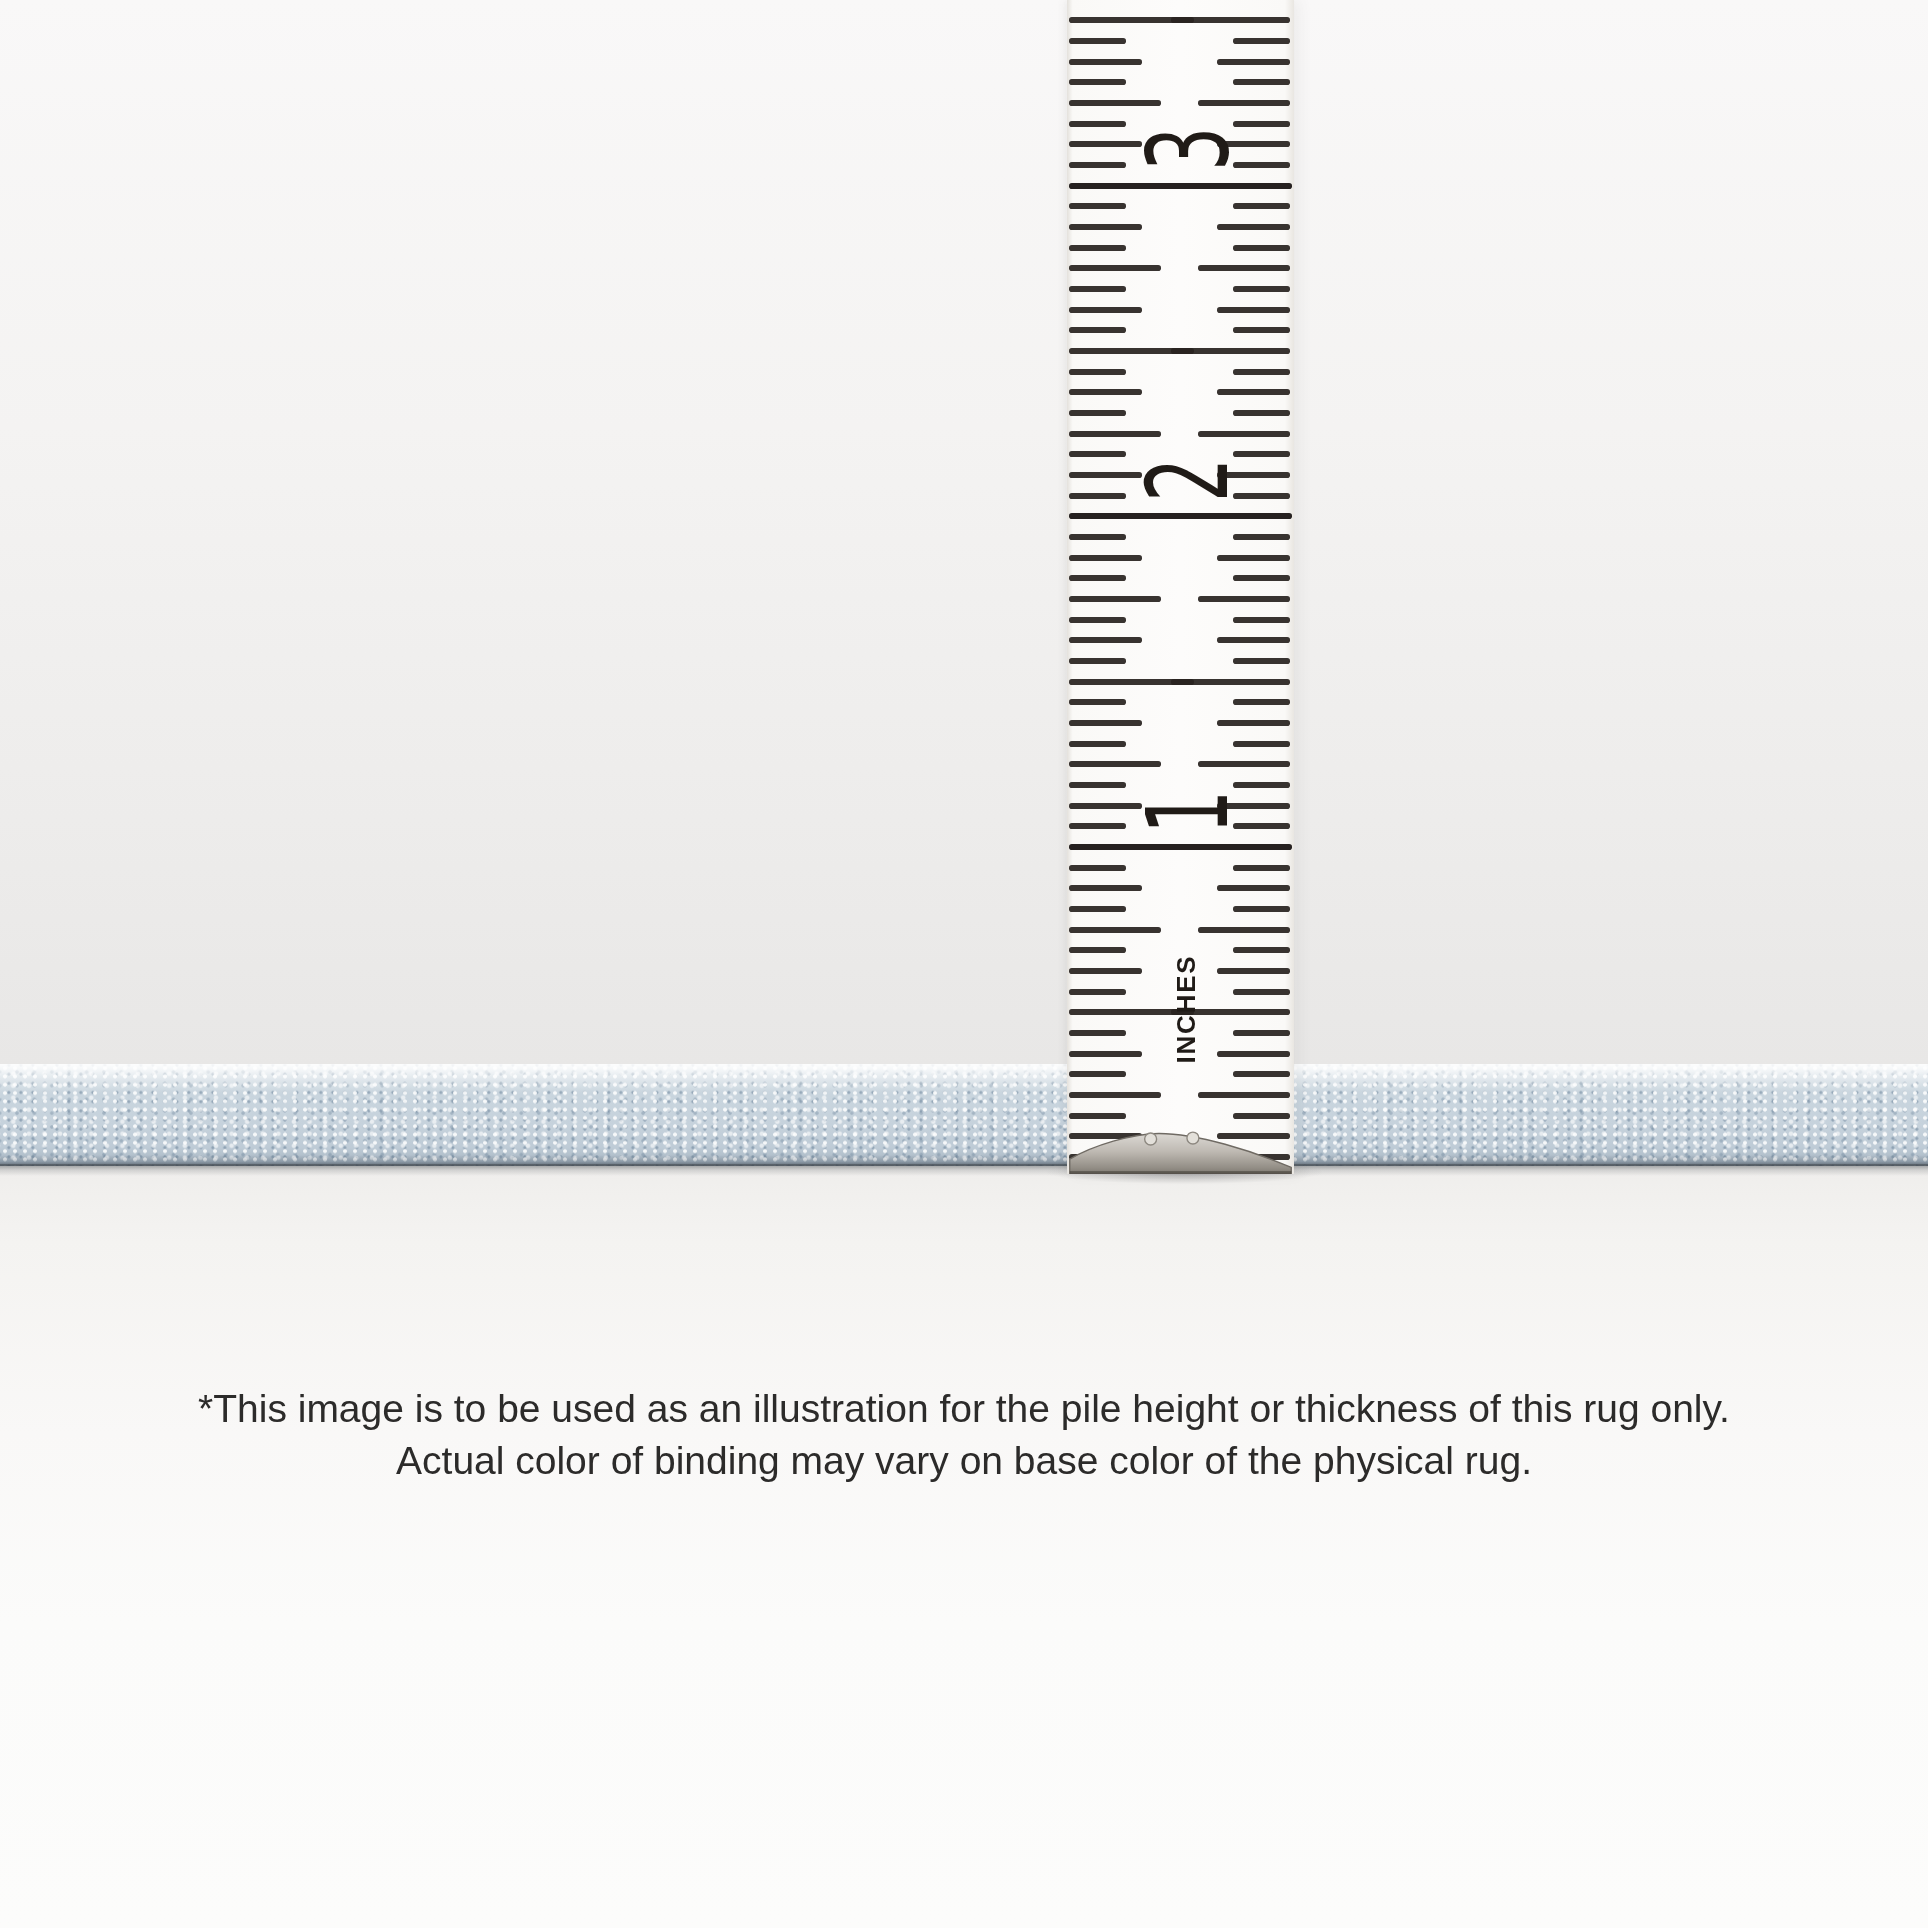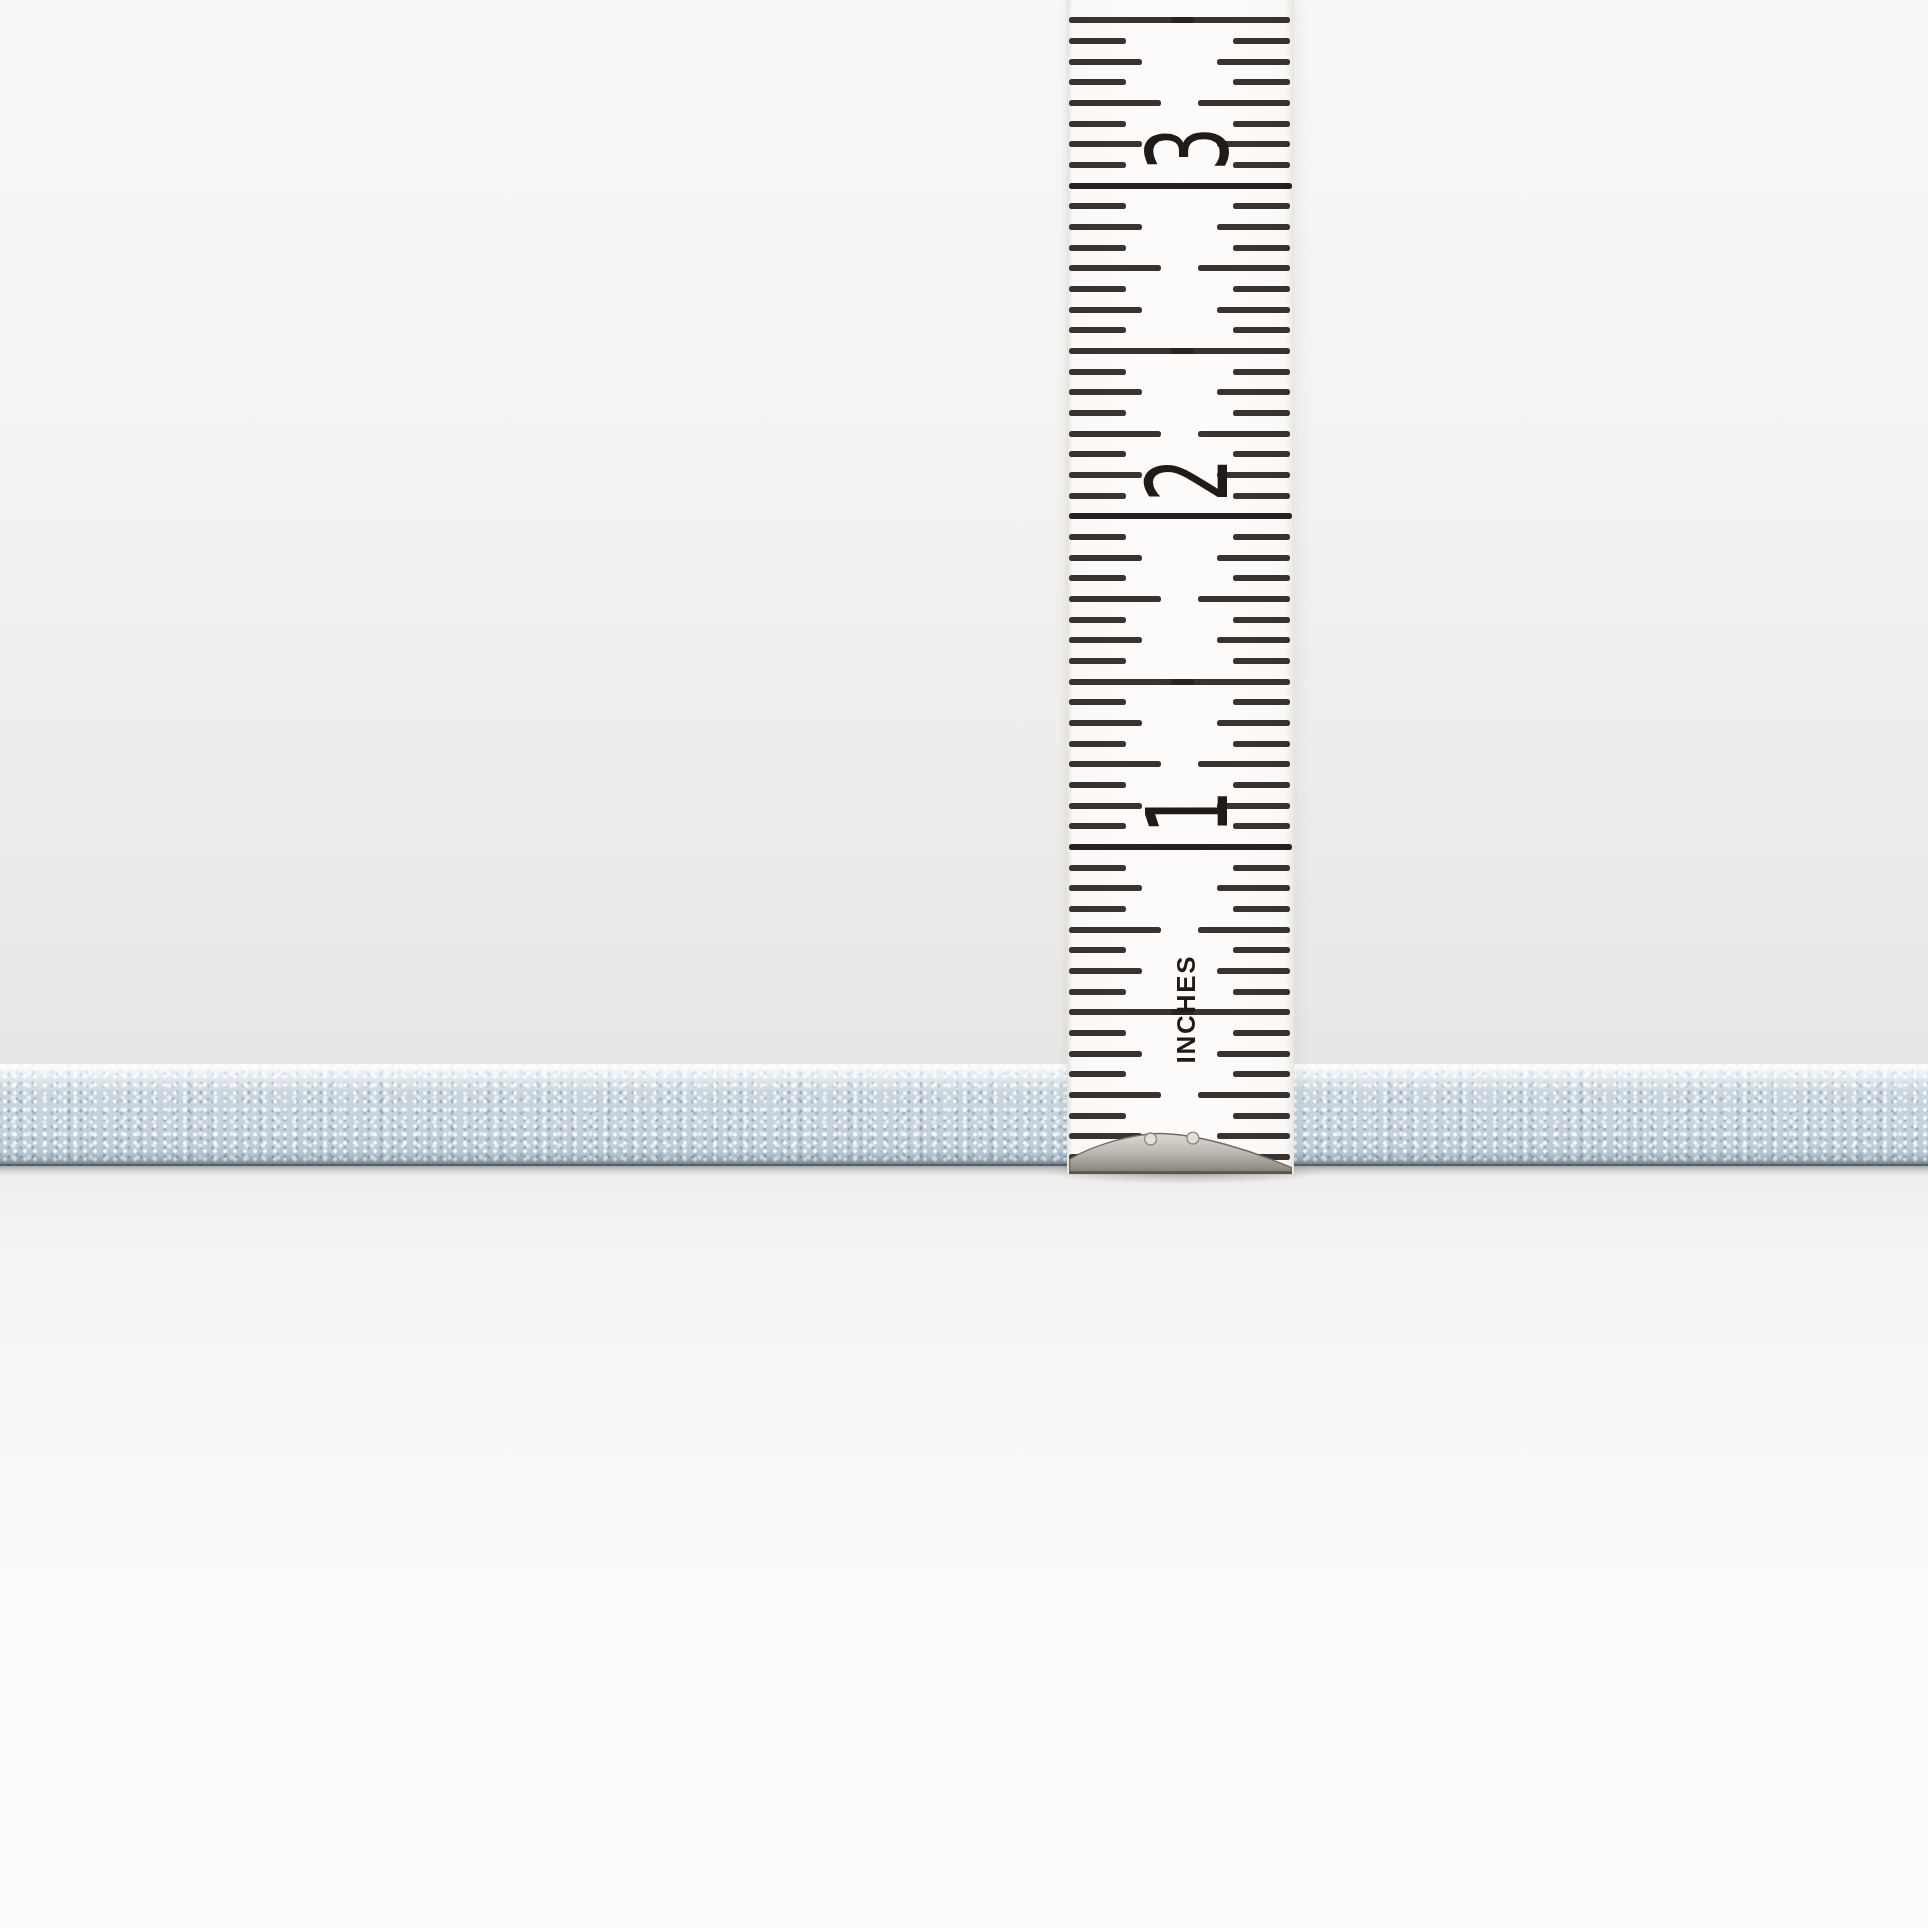--- a/index.html
+++ b/index.html
@@ -192,14 +192,18 @@
           <stop offset="1" stop-color="#7e7971"></stop>
         </linearGradient>
       </defs>
       <path d="M3 52 L3 36 C28 21 72 8 100 8 C142 8 202 27 244 45 L244 52 Z" fill="url(#mg)" stroke="#6f6a63" stroke-width="1.5"></path>
       <circle cx="91" cy="14" r="6.5" fill="#e3e0da" stroke="#8d8880" stroke-width="1.5"></circle>
       <circle cx="137" cy="13" r="6.5" fill="#e3e0da" stroke="#8d8880" stroke-width="1.5"></circle>
       <rect x="3" y="49" width="241" height="3" fill="rgba(60,56,50,.55)"></rect>
     </svg>
   </div>
 
+  <div class="disclaimer">
+    <div>*This image is to be used as an illustration for the pile height or thickness of this rug only.</div>
+    <div>Actual color of binding may vary on base color of the physical rug.</div>
+  </div>
 </div>
 
 
 </body></html>

